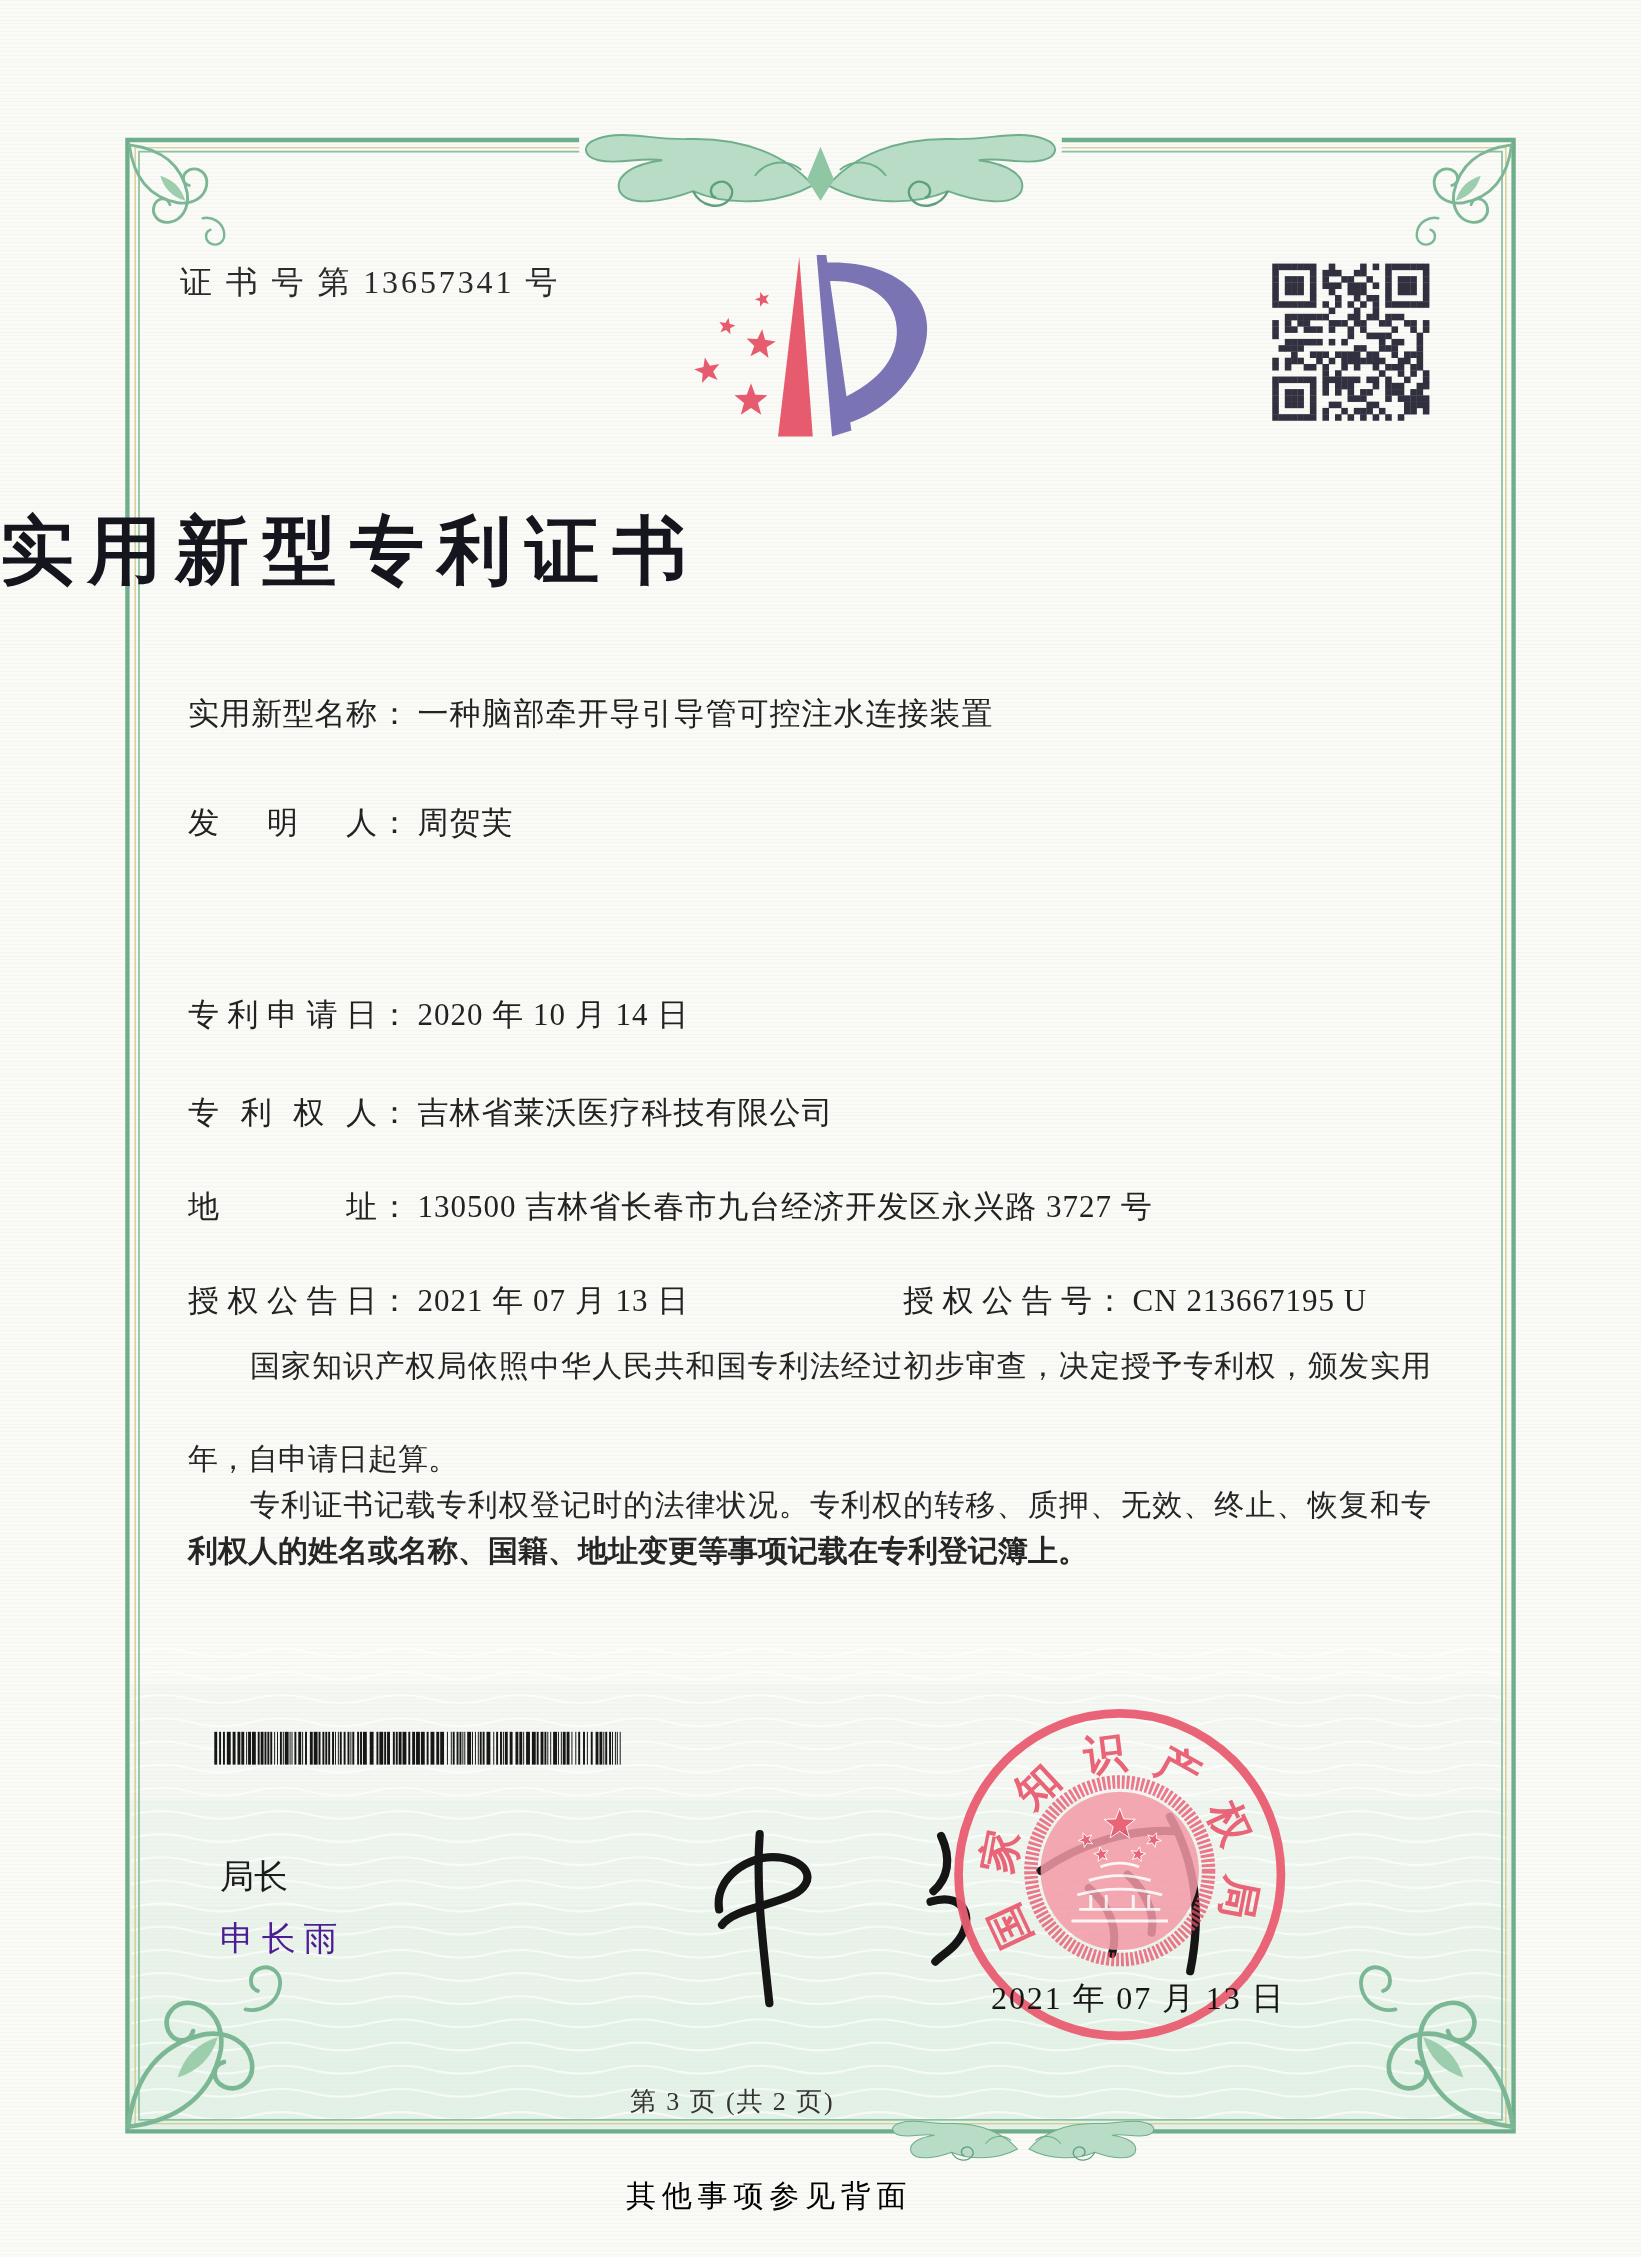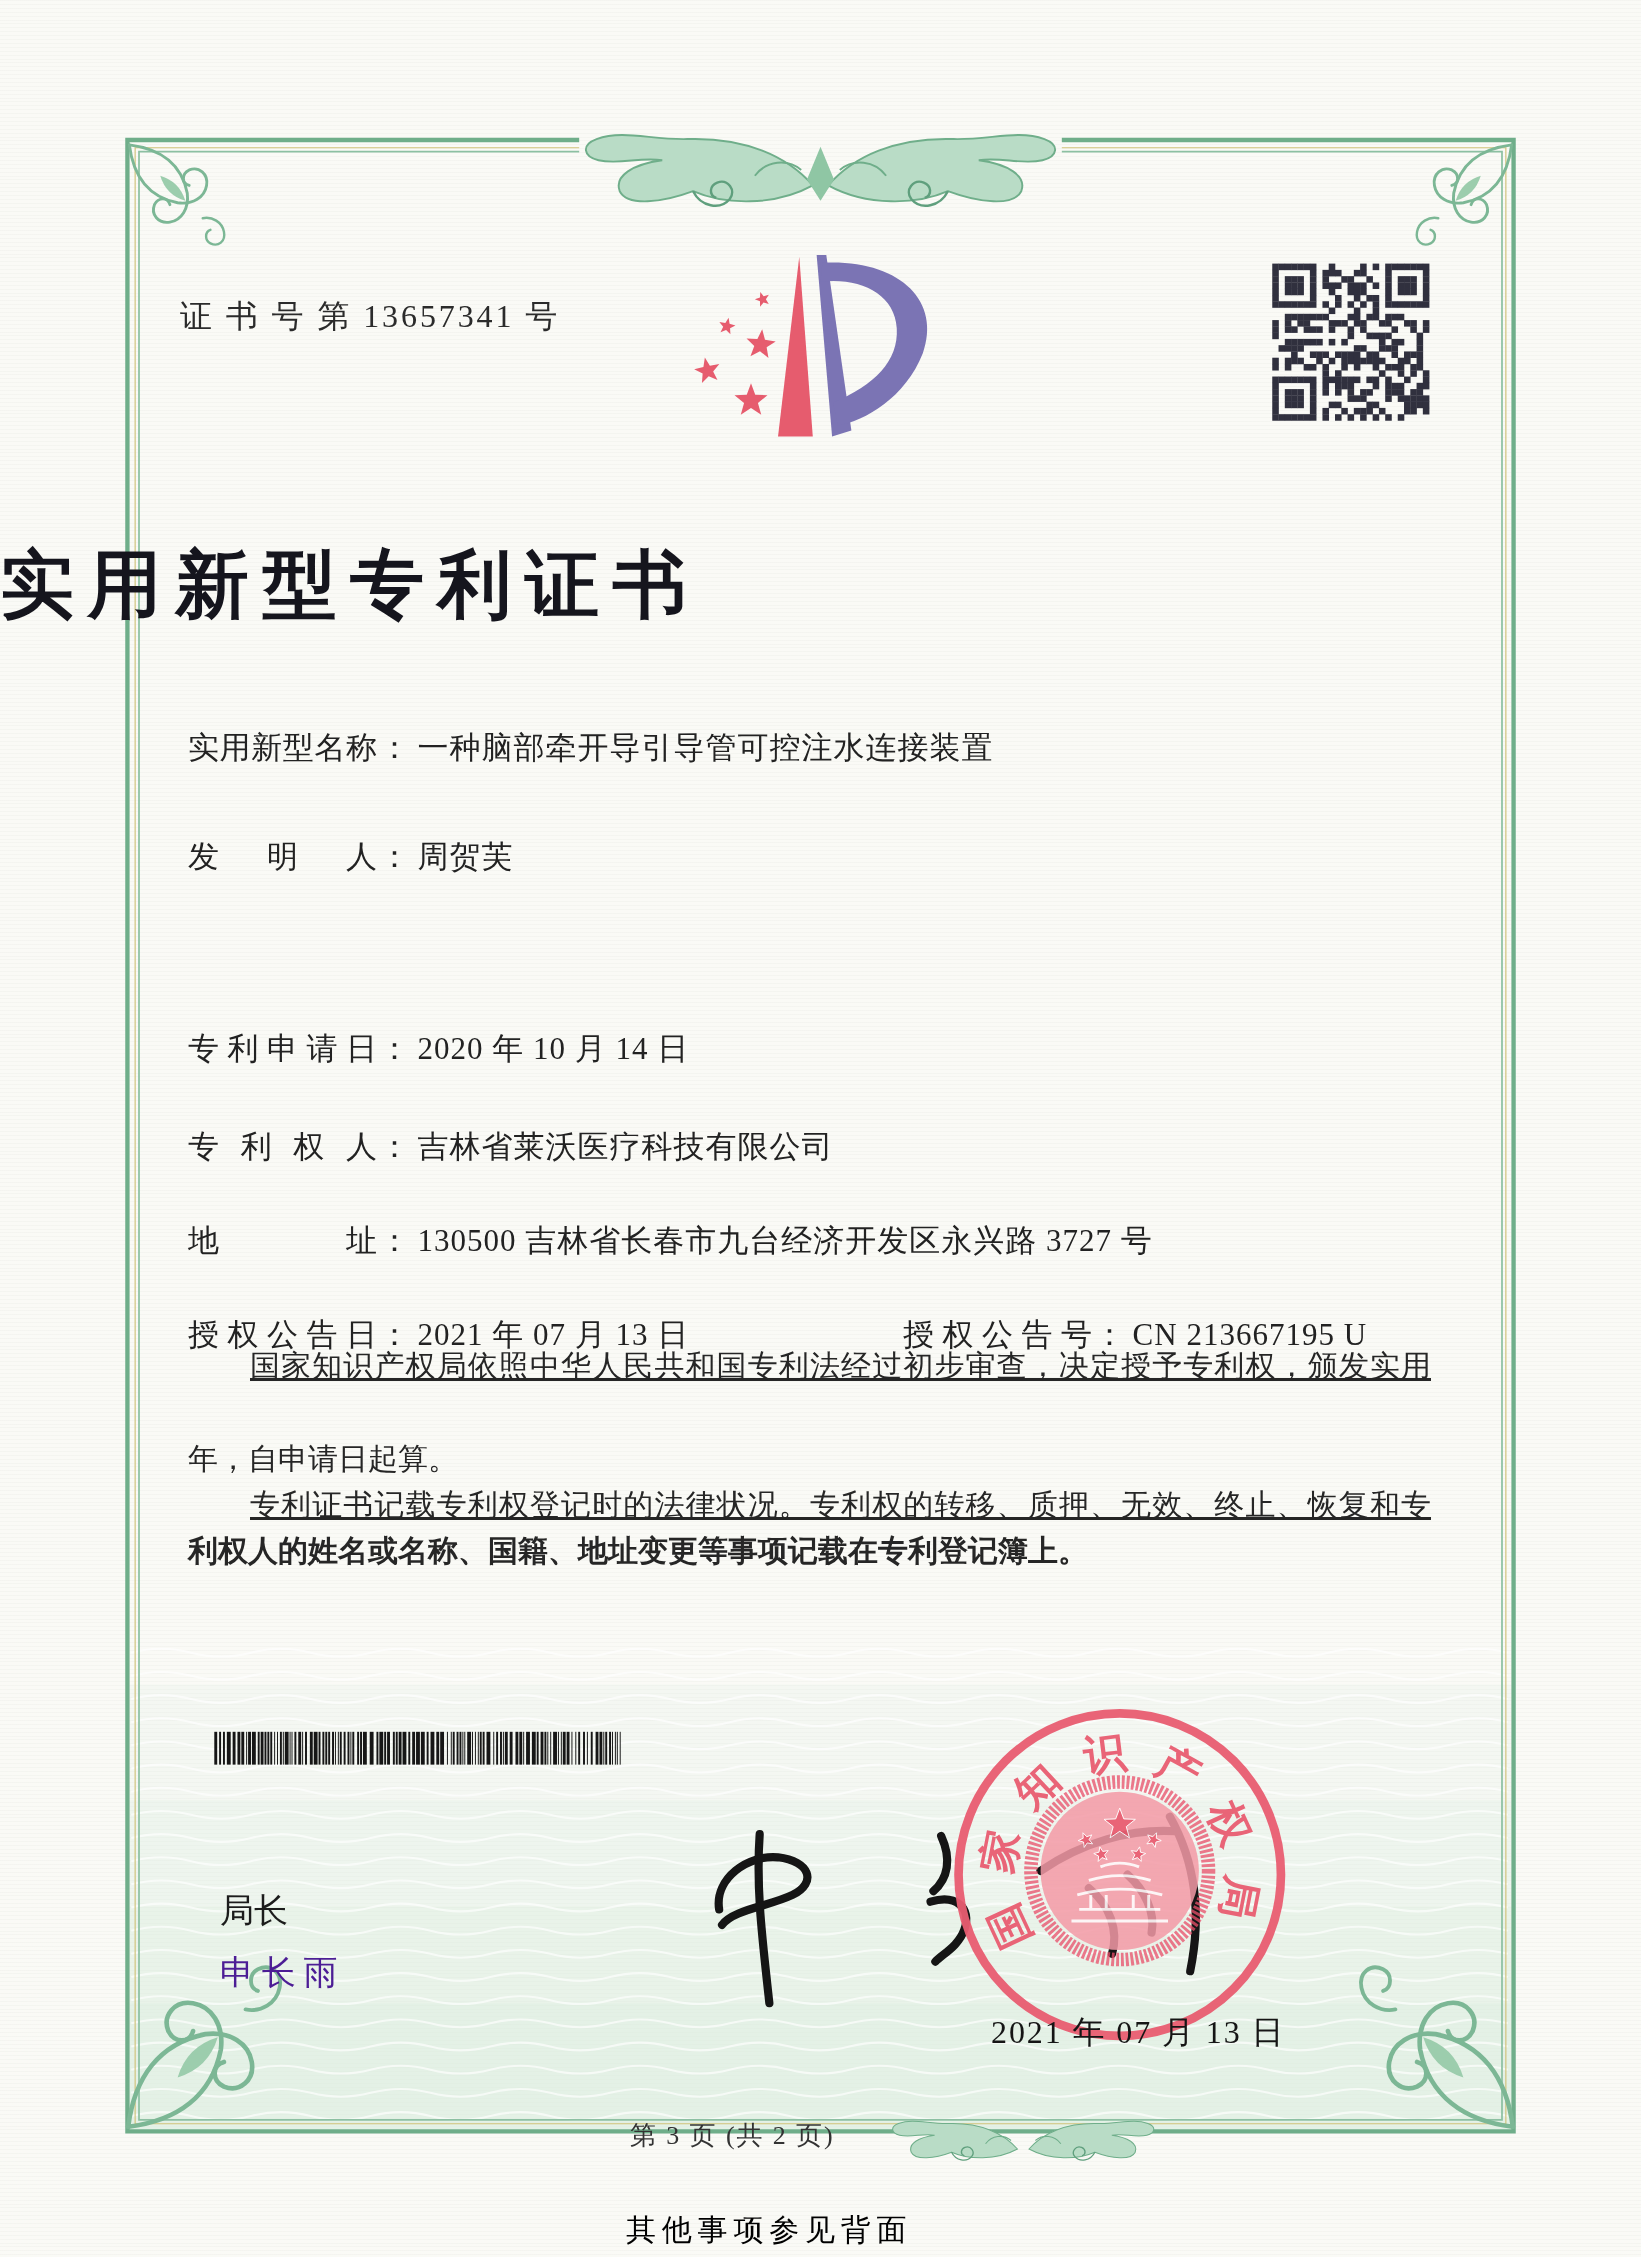--- a/index.html
+++ b/index.html
@@ -6,33 +6,33 @@
   .page{
     position:relative;width:1641px;height:2257px;margin:0 auto;
     background:#fafaf6;overflow:hidden;
     font-family:"Liberation Serif","DejaVu Serif",serif;color:#1f1f1f;
   }
   .page::before{
     content:"";position:absolute;inset:0;z-index:0;pointer-events:none;
     background:repeating-linear-gradient(to bottom, rgba(170,176,166,.07) 0 1px, rgba(0,0,0,0) 1px 3.9px);
   }
   .frame-svg{position:absolute;left:0;top:0;z-index:1;}
-  .txt{position:absolute;z-index:2;white-space:nowrap;margin-top:34px;}
+  .txt{position:absolute;z-index:2;white-space:nowrap;}
   .cert-no{left:180px;top:261px;font-size:32px;letter-spacing:2.9px;color:#2b2b2b;}
   .title{left:0;right:0;top:502px;text-align:left;font-size:74px;font-weight:bold;
          letter-spacing:13.5px;color:#15151d;}
   .frow{left:188px;font-size:31px;color:#222;}
   .flabel{display:inline-block;width:189px;text-align:justify;text-align-last:justify;}
   .fcolon{display:inline-block;margin:0 7.7px 0 1.9px;}
   .fvalue{letter-spacing:1px;}
   .r0{top:693px}.r1{top:802px}.r2{top:901px}.r3{top:994px}.r4{top:1092px}.r5{top:1186px}.r6{top:1280px}
   .grant2{left:903px;top:1280px;font-size:31px;color:#222;}
   .body-line{position:absolute;left:188px;width:1243px;z-index:2;font-size:30px;
              line-height:39px;color:#262626;white-space:normal;}
-  .body-line.stretch{text-align:justify;text-align-last:justify;text-decoration:underline;}
+  .body-line.stretch{text-align:justify;text-align-last:justify;}
   .body-line.indent{padding-left:62px;width:1181px;}
   .sig-title{left:220px;top:1854px;font-size:34px;color:#1c1c1c;}
   .sig-name{left:220px;top:1916px;font-size:34px;letter-spacing:7.7px;color:#4c1d95;}
   .seal-date{left:991px;top:1977px;font-size:32px;letter-spacing:1.9px;color:#151515;z-index:3;}
   .page-no{left:630px;top:2084px;font-size:26px;letter-spacing:1.9px;color:#333;}
   .back-note{left:626px;top:2176px;font-size:30px;letter-spacing:5.8px;color:#000000;}
 </style>
 </head>
 <body>
 

